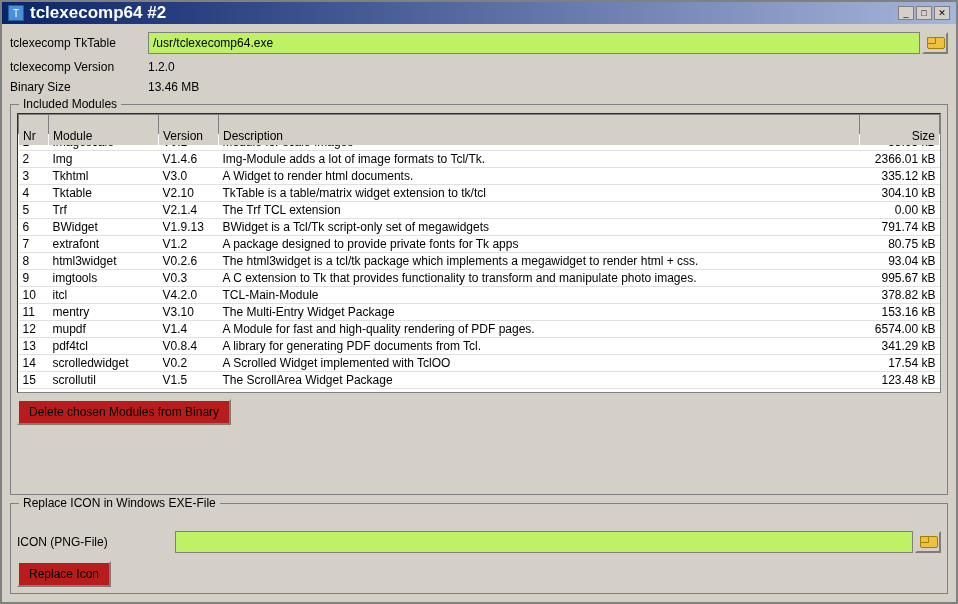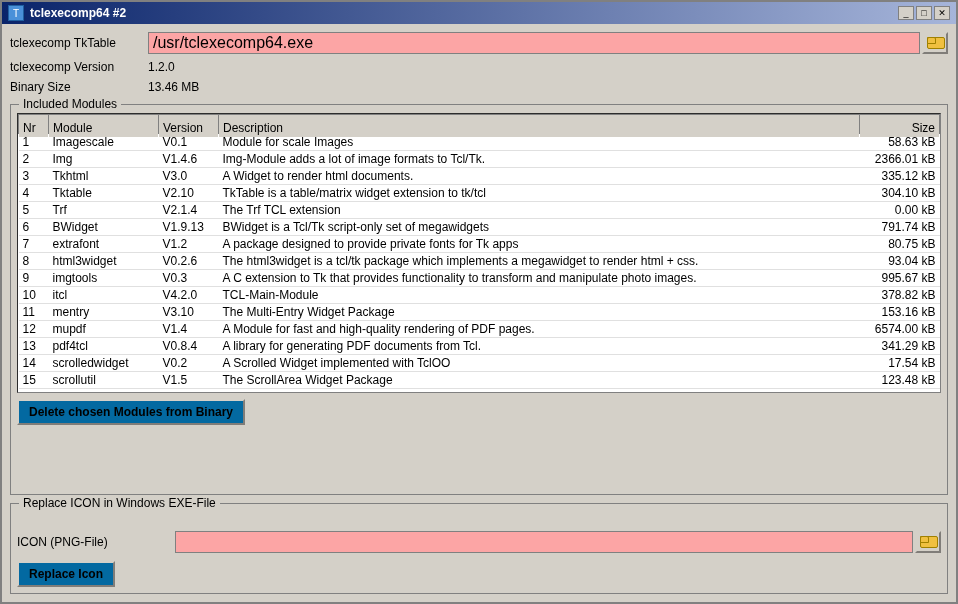--- a/index.html
+++ b/index.html
@@ -39,21 +39,21 @@
       height: 16px;
       background: #4a90d9;
       border: 1px solid #2060a0;
       display: flex;
       align-items: center;
       justify-content: center;
       font-size: 10px;
       color: white;
     }
     .titlebar-title {
-      font-size: 12px;
+      font-size: 17px;
       font-weight: bold;
     }
     .titlebar-buttons {
       display: flex;
       gap: 2px;
     }
     .titlebar-btn {
       width: 16px;
       height: 14px;
       background: #d4d0c8;
@@ -89,23 +89,23 @@
     .file-input-row {
       display: flex;
       align-items: center;
       gap: 2px;
       flex: 1;
     }
     .file-input {
       flex: 1;
       height: 22px;
       border: 1px solid #808080;
-      background: #fca5a5;
+      background: #bef264;
       padding: 2px 4px;
-      font-size: 16px;
+      font-size: 12px;
     }
     .browse-btn {
       width: 26px;
       height: 22px;
       background: #d4d0c8;
       border: 2px outset #d4d0c8;
       cursor: pointer;
       display: flex;
       align-items: center;
       justify-content: center;
@@ -167,45 +167,44 @@
     }
     thead tr {
       background: #d4d0c8;
     }
     thead th {
       border: 1px solid #808080;
       padding: 2px 4px;
       text-align: left;
       font-weight: normal;
       position: sticky;
-      top: 4px;
+      top: 12px;
       background: #d4d0c8;
     }
     thead th.right {
       text-align: right;
     }
     tbody tr {
       background: white;
     }
     tbody td {
       border-bottom: 1px solid #e0e0e0;
       padding: 1px 4px;
     }
     tbody td.right {
       text-align: right;
     }
     .action-btn {
       height: 26px;
       padding: 0 10px;
-      background: #0369a1;
+      background: #b91c1c;
       border: 2px outset #d4d0c8;
       cursor: pointer;
       font-size: 12px;
       margin-top: 6px;
-      font-weight: bold;
     }
     .bottom-section {
       margin-top: 4px;
     }
   </style>
 </head>
 <body>
 
 <div class="window">
 

